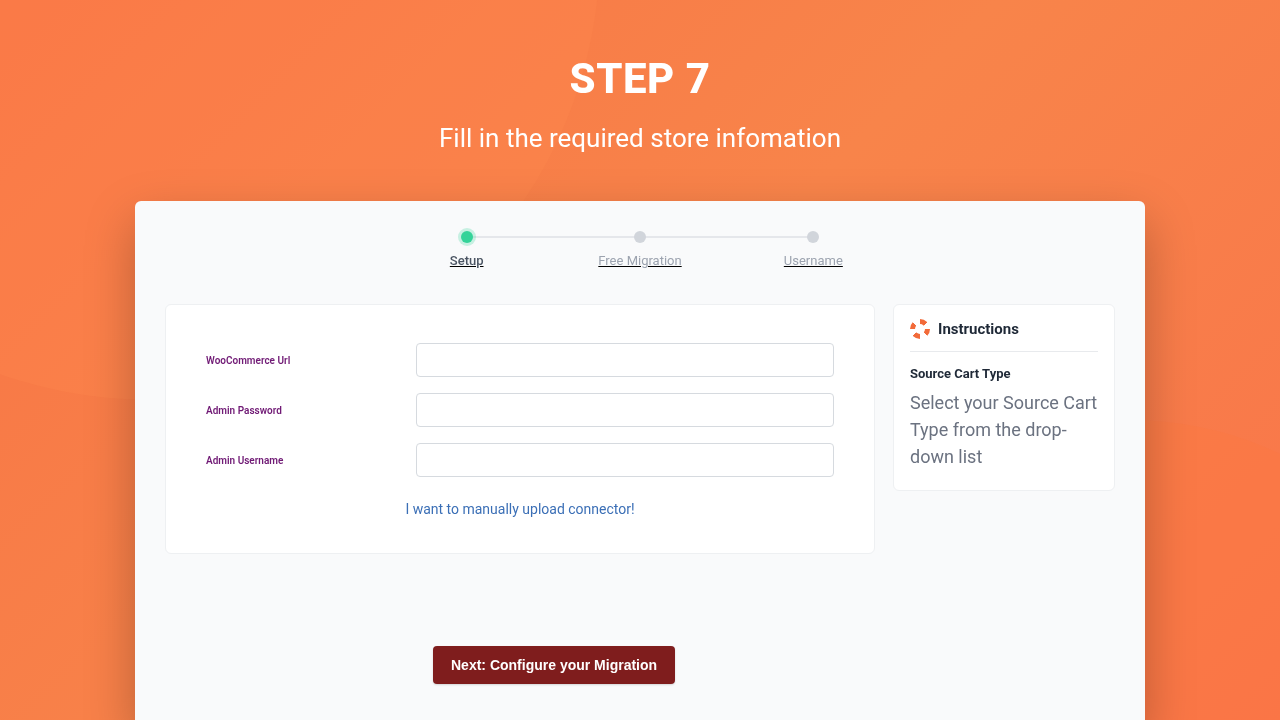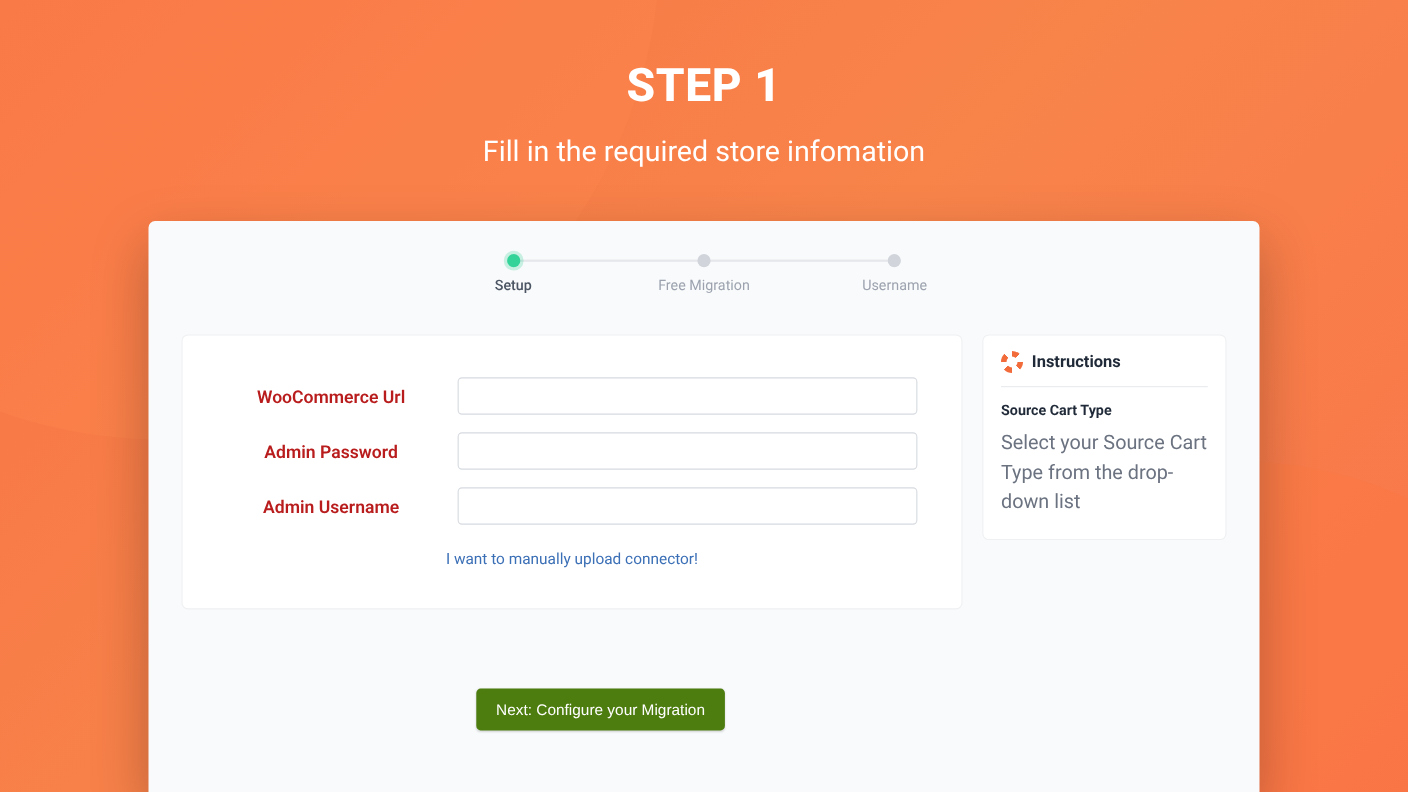--- a/index.html
+++ b/index.html
@@ -65,20 +65,21 @@
   padding: 30px 30px 40px;
   min-height: 520px;
 }
 .stepper {
   display: flex;
   align-items: center;
   justify-content: center;
   gap: 0;
   margin: 0 auto 36px;
   width: 520px;
+  text-decoration: underline;
 }
 .step {
   display: flex;
   flex-direction: column;
   align-items: center;
   position: relative;
   flex: 1;
 }
 .step .dot {
   width: 12px;
@@ -120,24 +121,24 @@
   border-radius: 6px;
   padding: 38px 40px 36px;
 }
 .form-row {
   display: flex;
   align-items: center;
   margin-bottom: 16px;
 }
 .form-row label {
   width: 210px;
-  text-align: center;
+  text-align: left;
   padding-right: 20px;
-  font-size: 16px;
-  color: #b91c1c;
+  font-size: 10px;
+  color: #701a75;
   font-weight: 600;
 }
 .form-row input {
   flex: 1;
   height: 34px;
   border: 1px solid #d6dadf;
   border-radius: 4px;
   padding: 0 10px;
   font-size: 14px;
   background: #fff;
@@ -192,39 +193,40 @@
   color: #1f2937;
   margin-bottom: 8px;
 }
 .side-text {
   font-size: 18px;
   color: #6b7280;
   line-height: 1.5;
 }
 .next-btn {
   display: inline-block;
-  margin-top: 72px;
+  margin-top: 92px;
   margin-left: 268px;
-  background: #4d7c0f;
+  background: #7f1d1d;
   color: #fff;
   border: none;
   border-radius: 4px;
   padding: 11px 18px;
   font-size: 14px;
   cursor: pointer;
   box-shadow: 0 1px 2px rgba(0,0,0,0.15);
+  font-weight: bold;
 }
 </style>
 </head>
 <body>
 
 <div class="bg"></div>
 
 <div class="hero">
-  <h1>STEP 1</h1>
+  <h1>STEP 7</h1>
   <p>Fill in the required store infomation</p>
 </div>
 
 <div class="panel">
 
   <div class="stepper">
     <div class="step active">
       <div class="dot"></div>
       <div class="label">Setup</div>
     </div>

